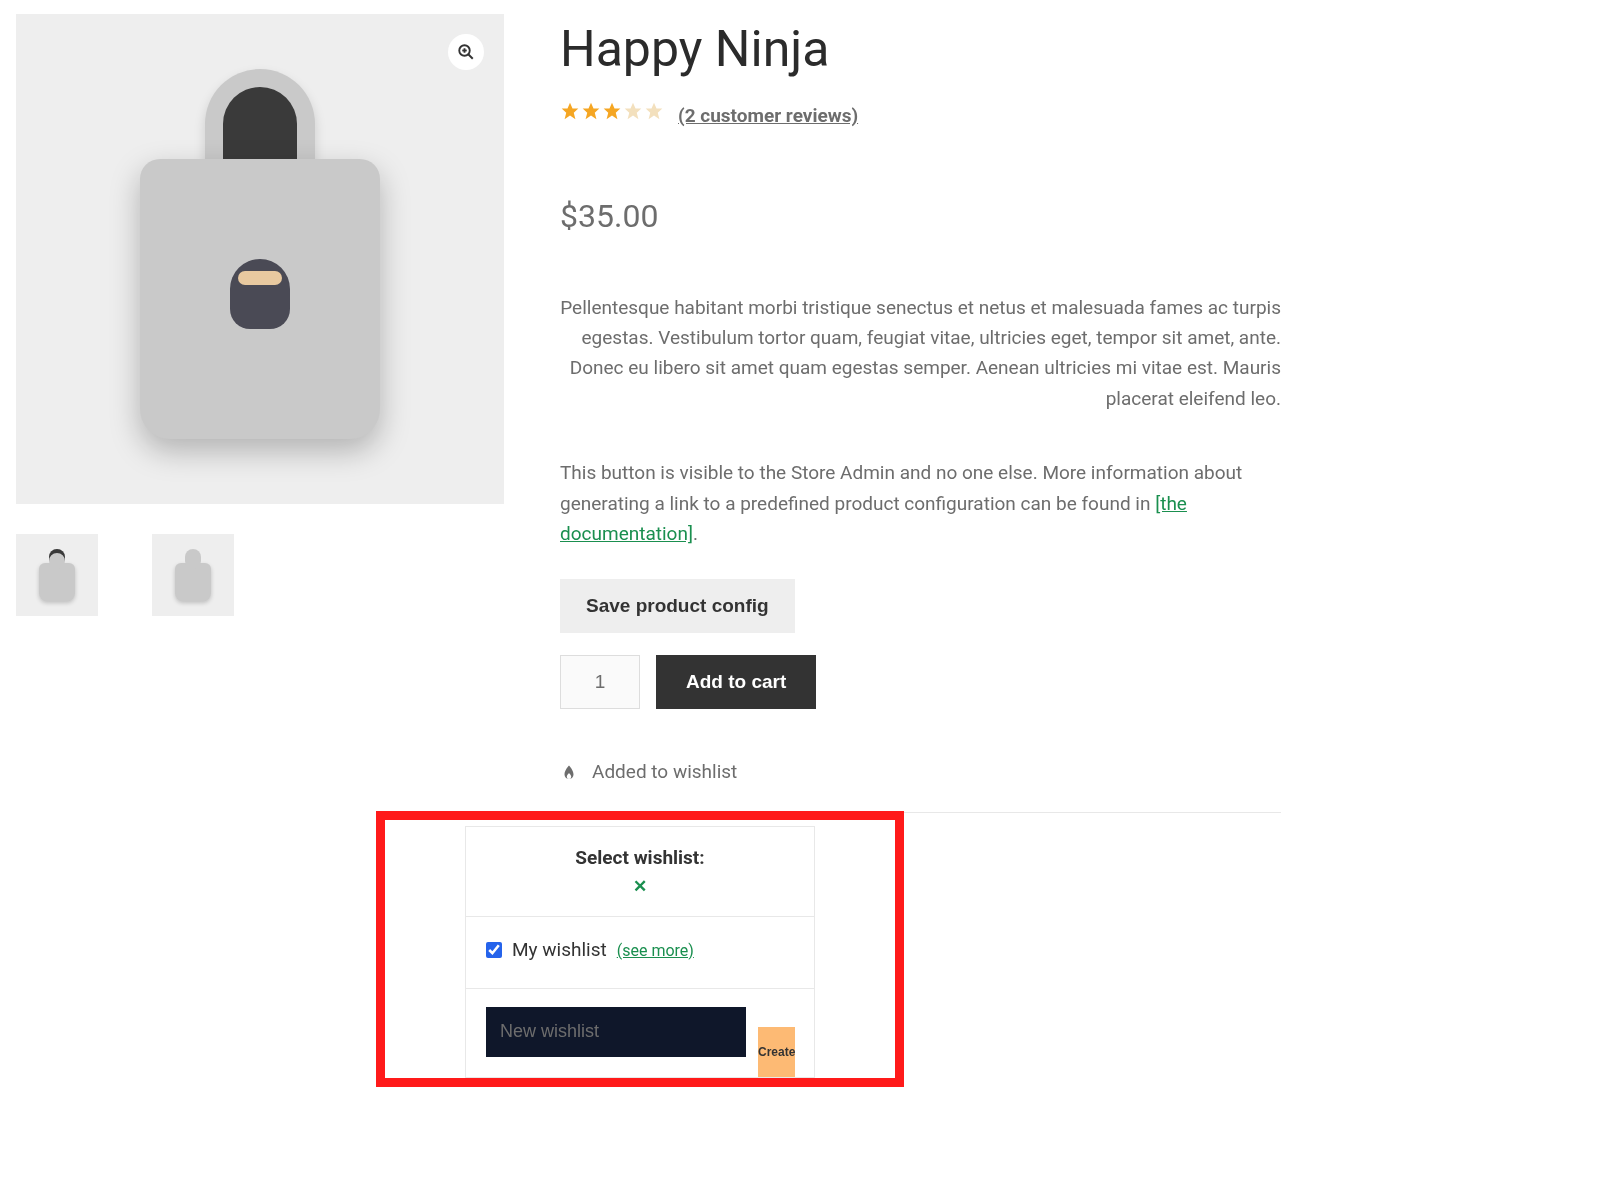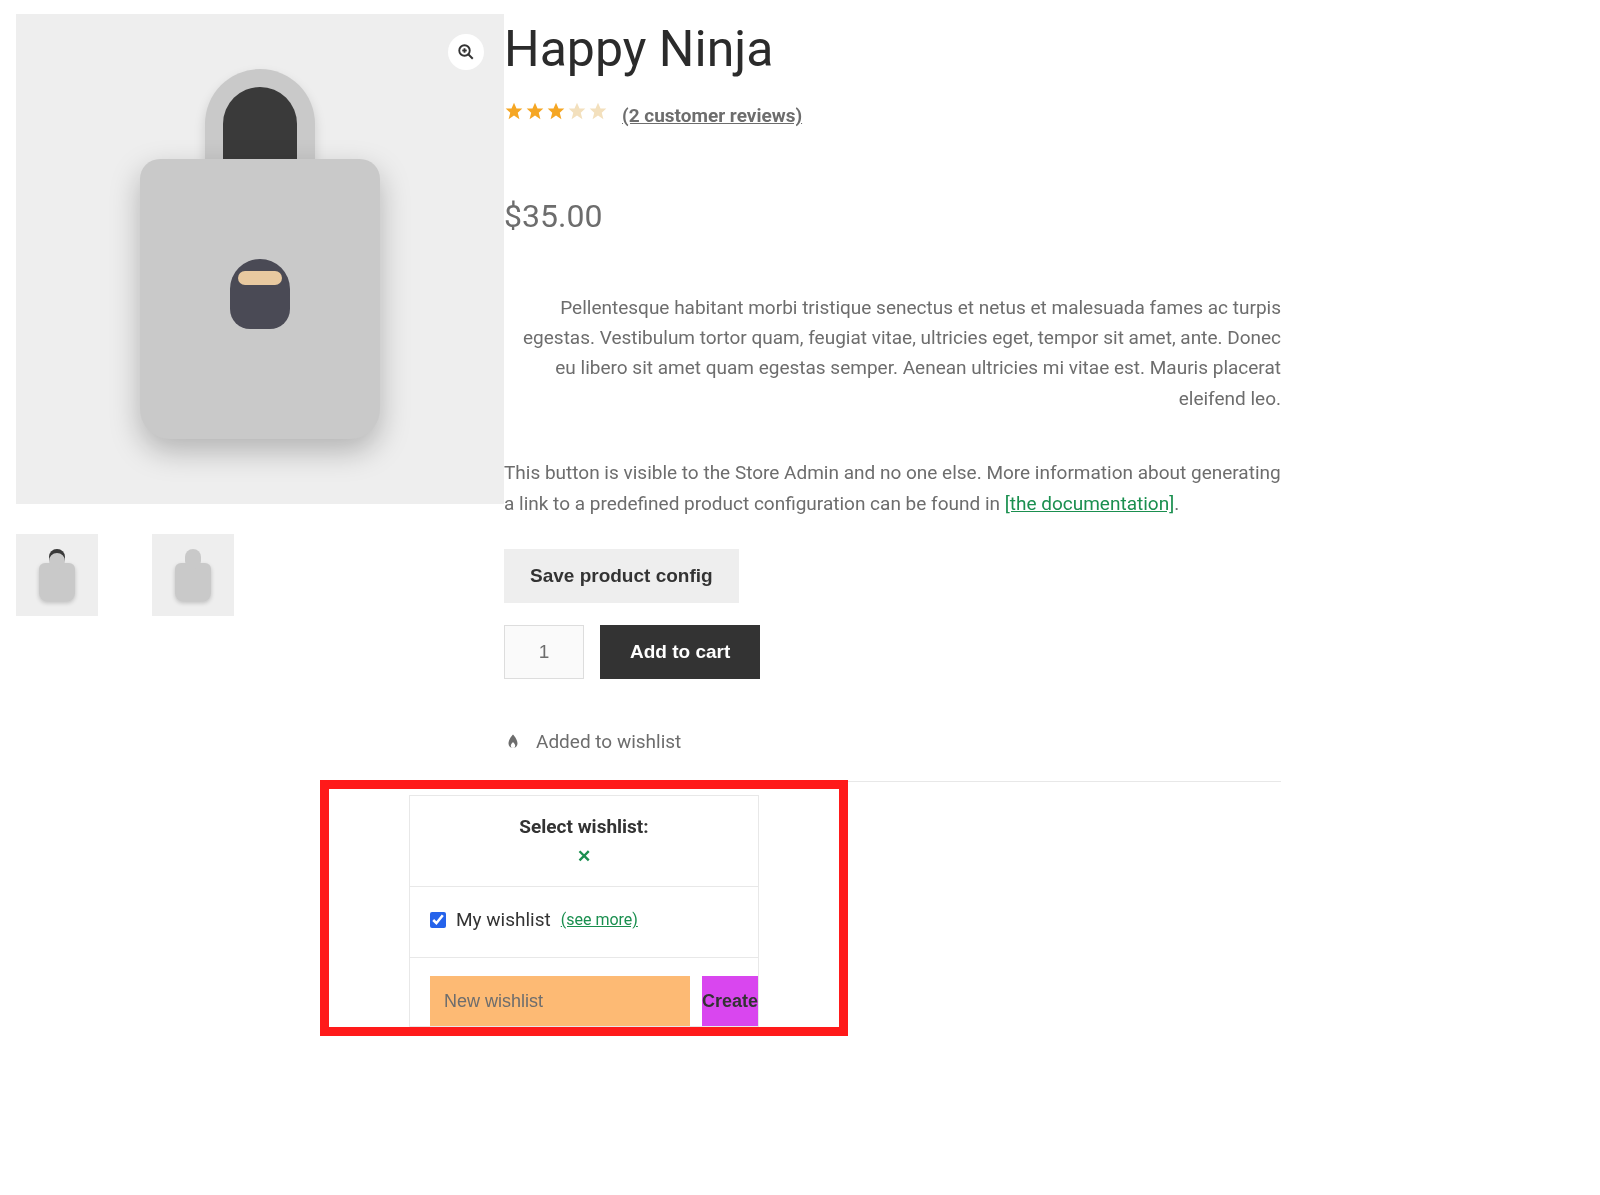--- a/index.html
+++ b/index.html
@@ -6,20 +6,21 @@
     body {
       font-family: -apple-system, BlinkMacSystemFont, "Segoe UI", Roboto, Helvetica, Arial, sans-serif;
       color: #333;
       background: #fff;
       padding: 14px 16px;
       font-size: 19px;
       line-height: 1.6;
     }
     .product-wrap {
       display: flex;
+      gap: 56px;
       max-width: 1265px;
     }
     .gallery {
       flex: 0 0 488px;
       position: relative;
     }
     .main-image {
       width: 488px;
       height: 490px;
       background: #eeeeee;
@@ -239,36 +240,37 @@
     .see-more { color: #1a8f4f; font-size: 16px; }
     .panel-footer {
       border-top: 1px solid #e8e8e8;
       padding: 18px 20px 0 20px;
       display: flex;
       gap: 12px;
     }
     .new-input {
       flex: 1;
       height: 50px;
-      background: #fdba74;
+      background: #0f172a;
       border: none;
       padding: 0 14px;
       font-size: 18px;
       color: #6d6d6d;
     }
     .new-input::placeholder{ color:#6d6d6d; }
     .create-btn {
       width: 104px;
       height: 50px;
-      background: #d946ef;
+      background: #fdba74;
       border: none;
       font-weight: 700;
-      font-size: 18px;
+      font-size: 12px;
       color: #333;
       cursor: pointer;
+      margin-top: 20px;
     }
   </style>
 </head>
 <body>
 
 <div class="product-wrap">
 
   <div class="gallery">
     <div class="main-image">
       <div class="zoom-icon">

